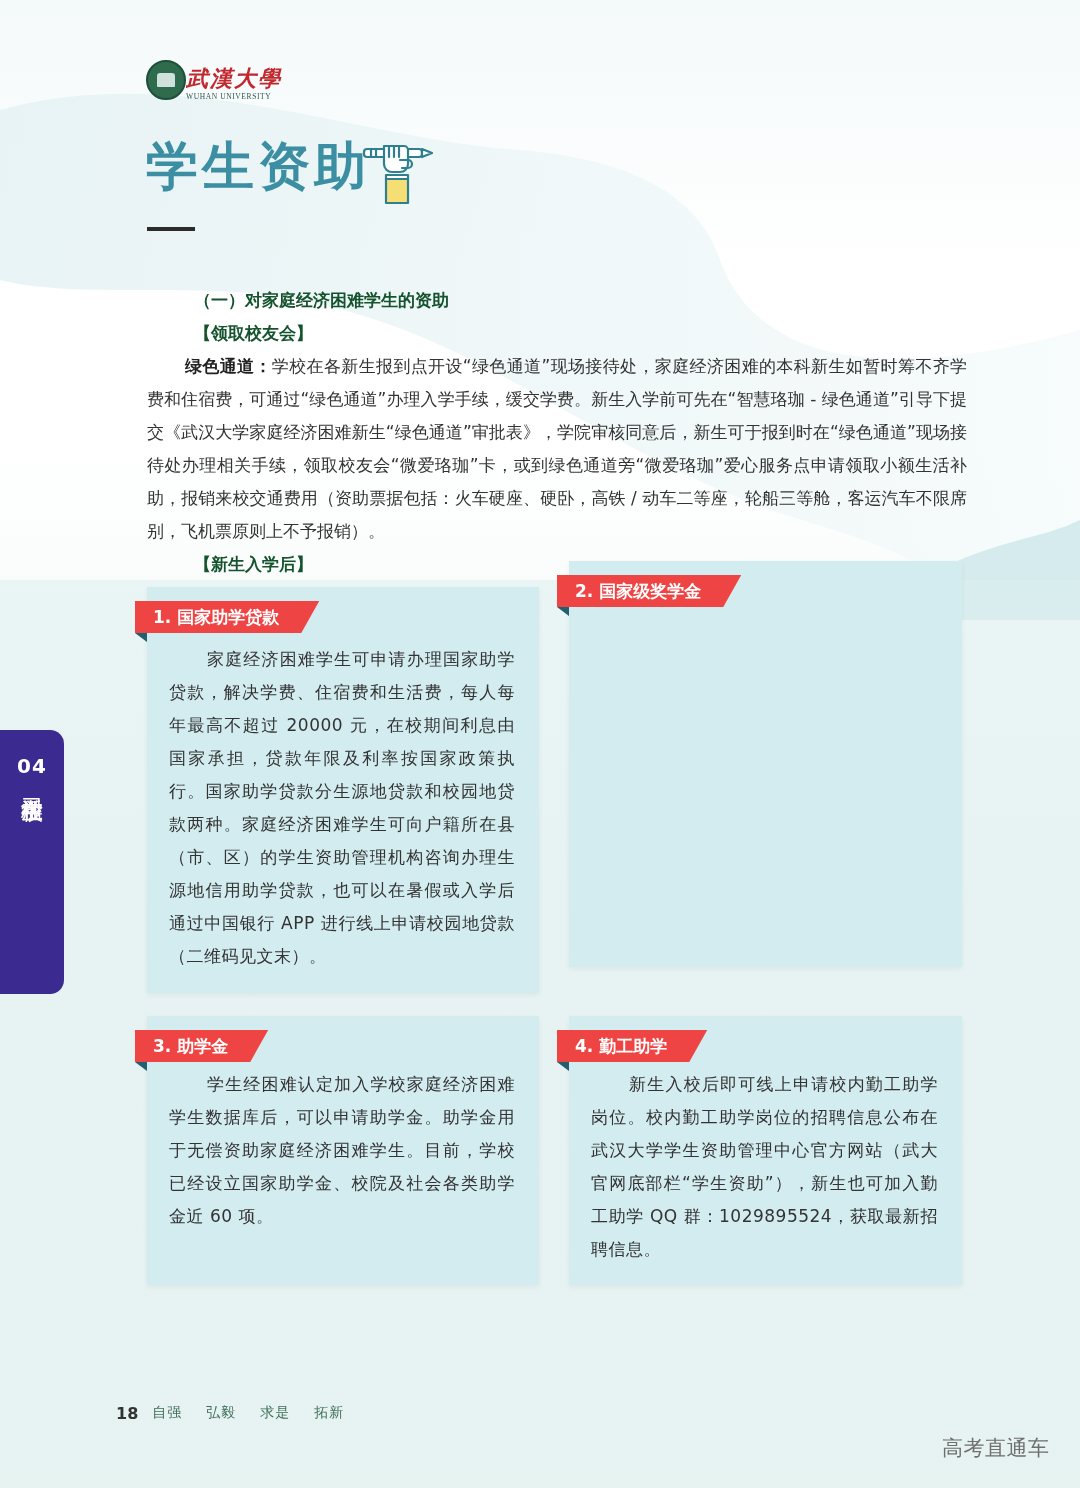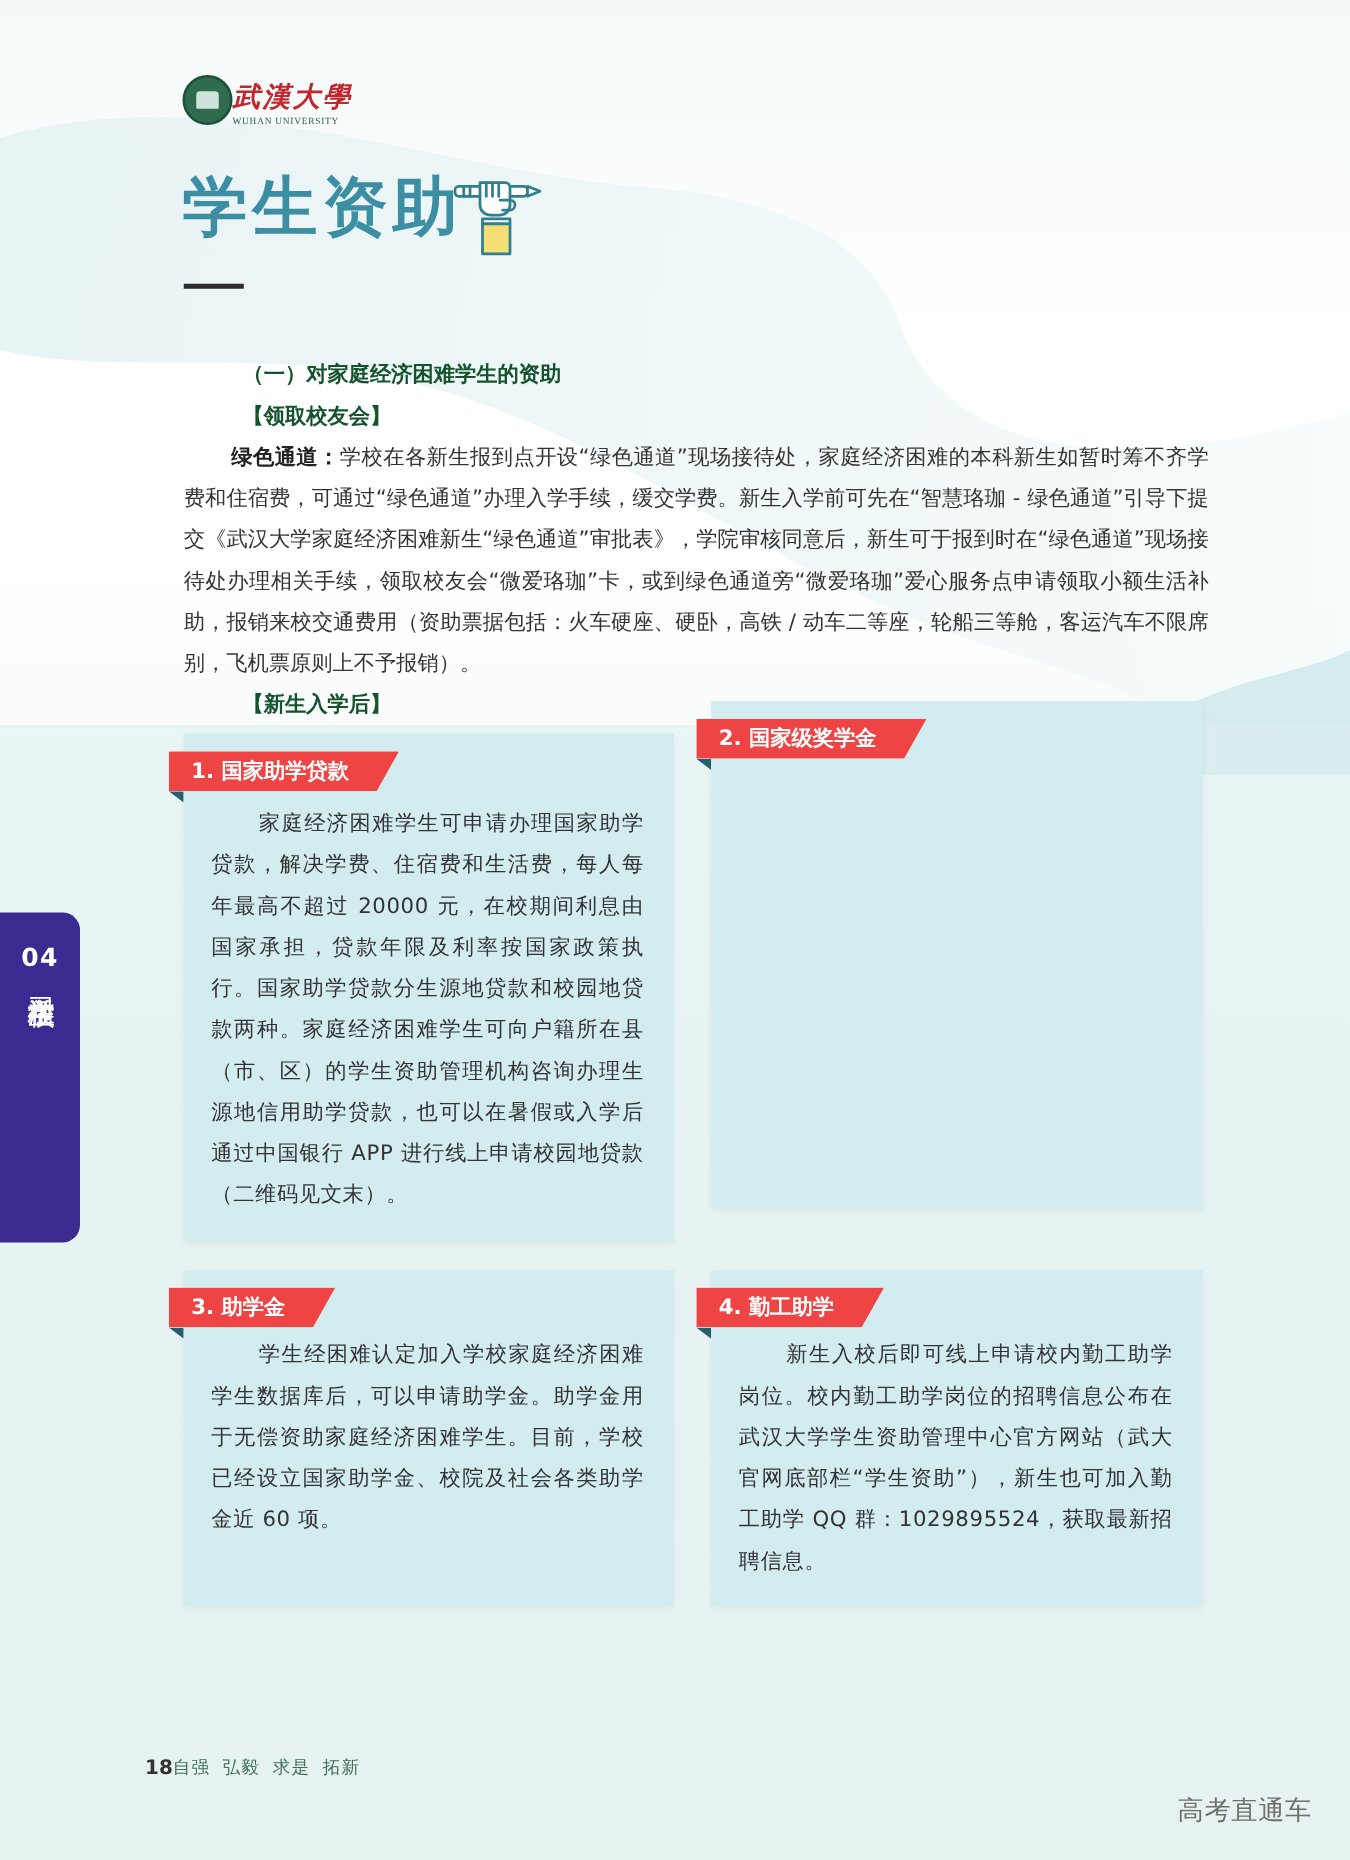--- a/index.html
+++ b/index.html
@@ -37,21 +37,21 @@
   .card-tag { position: absolute; left: -12px; top: 14px; height: 32px; padding: 0 40px 0 18px; background: #ef4444; color: #fff; font-size: 17px; font-weight: bold; line-height: 32px; clip-path: polygon(0 0, 100% 0, calc(100% - 18px) 100%, 0 100%); white-space: nowrap; }
   .card-tag-fold { position: absolute; left: -12px; top: 46px; width: 12px; height: 9px; background: #245f70; clip-path: polygon(0 0, 100% 0, 100% 100%); }
   .card-body { position: absolute; left: 22px; right: 24px; top: 56px; font-size: 17px; line-height: 33px; color: #333; text-indent: 38px; text-align: justify; letter-spacing: 0.5px; }
 
   
   .side-tab { position: absolute; left: 0; top: 730px; width: 64px; height: 264px; background: #3b2a8f; border-radius: 0 14px 14px 0; color: #fff; display: flex; flex-direction: column; align-items: center; padding-top: 26px; }
   .side-num { font-size: 20px; font-weight: bold; line-height: 1; margin-bottom: 6px; letter-spacing: 1px; }
   .side-label { font-size: 22px; line-height: 24px; writing-mode: vertical-rl; letter-spacing: 0; }
 
   
-  .footer { position: absolute; left: 116px; top: 1404px; display: flex; align-items: flex-end; }
+  .footer { position: absolute; left: 116px; top: 1404px; display: flex; align-items: flex-start; gap: 14px; }
   .page-num { font-size: 16px; font-weight: bold; color: #333; }
   .motto { font-family: "DejaVu Serif", serif; font-size: 14px; color: #3e6e58; letter-spacing: 1px; margin-right: 10px; }
   .watermark { position: absolute; left: 942px; top: 1434px; font-size: 21px; color: #6f6f6f; letter-spacing: 0.5px; }
 </style>
 </head>
 <body>
 
 <svg class="bg-wave" viewBox="0 0 1080 1488" preserveAspectRatio="none">
   <defs>
     <linearGradient id="wv" x1="0" y1="0" x2="1" y2="0">

